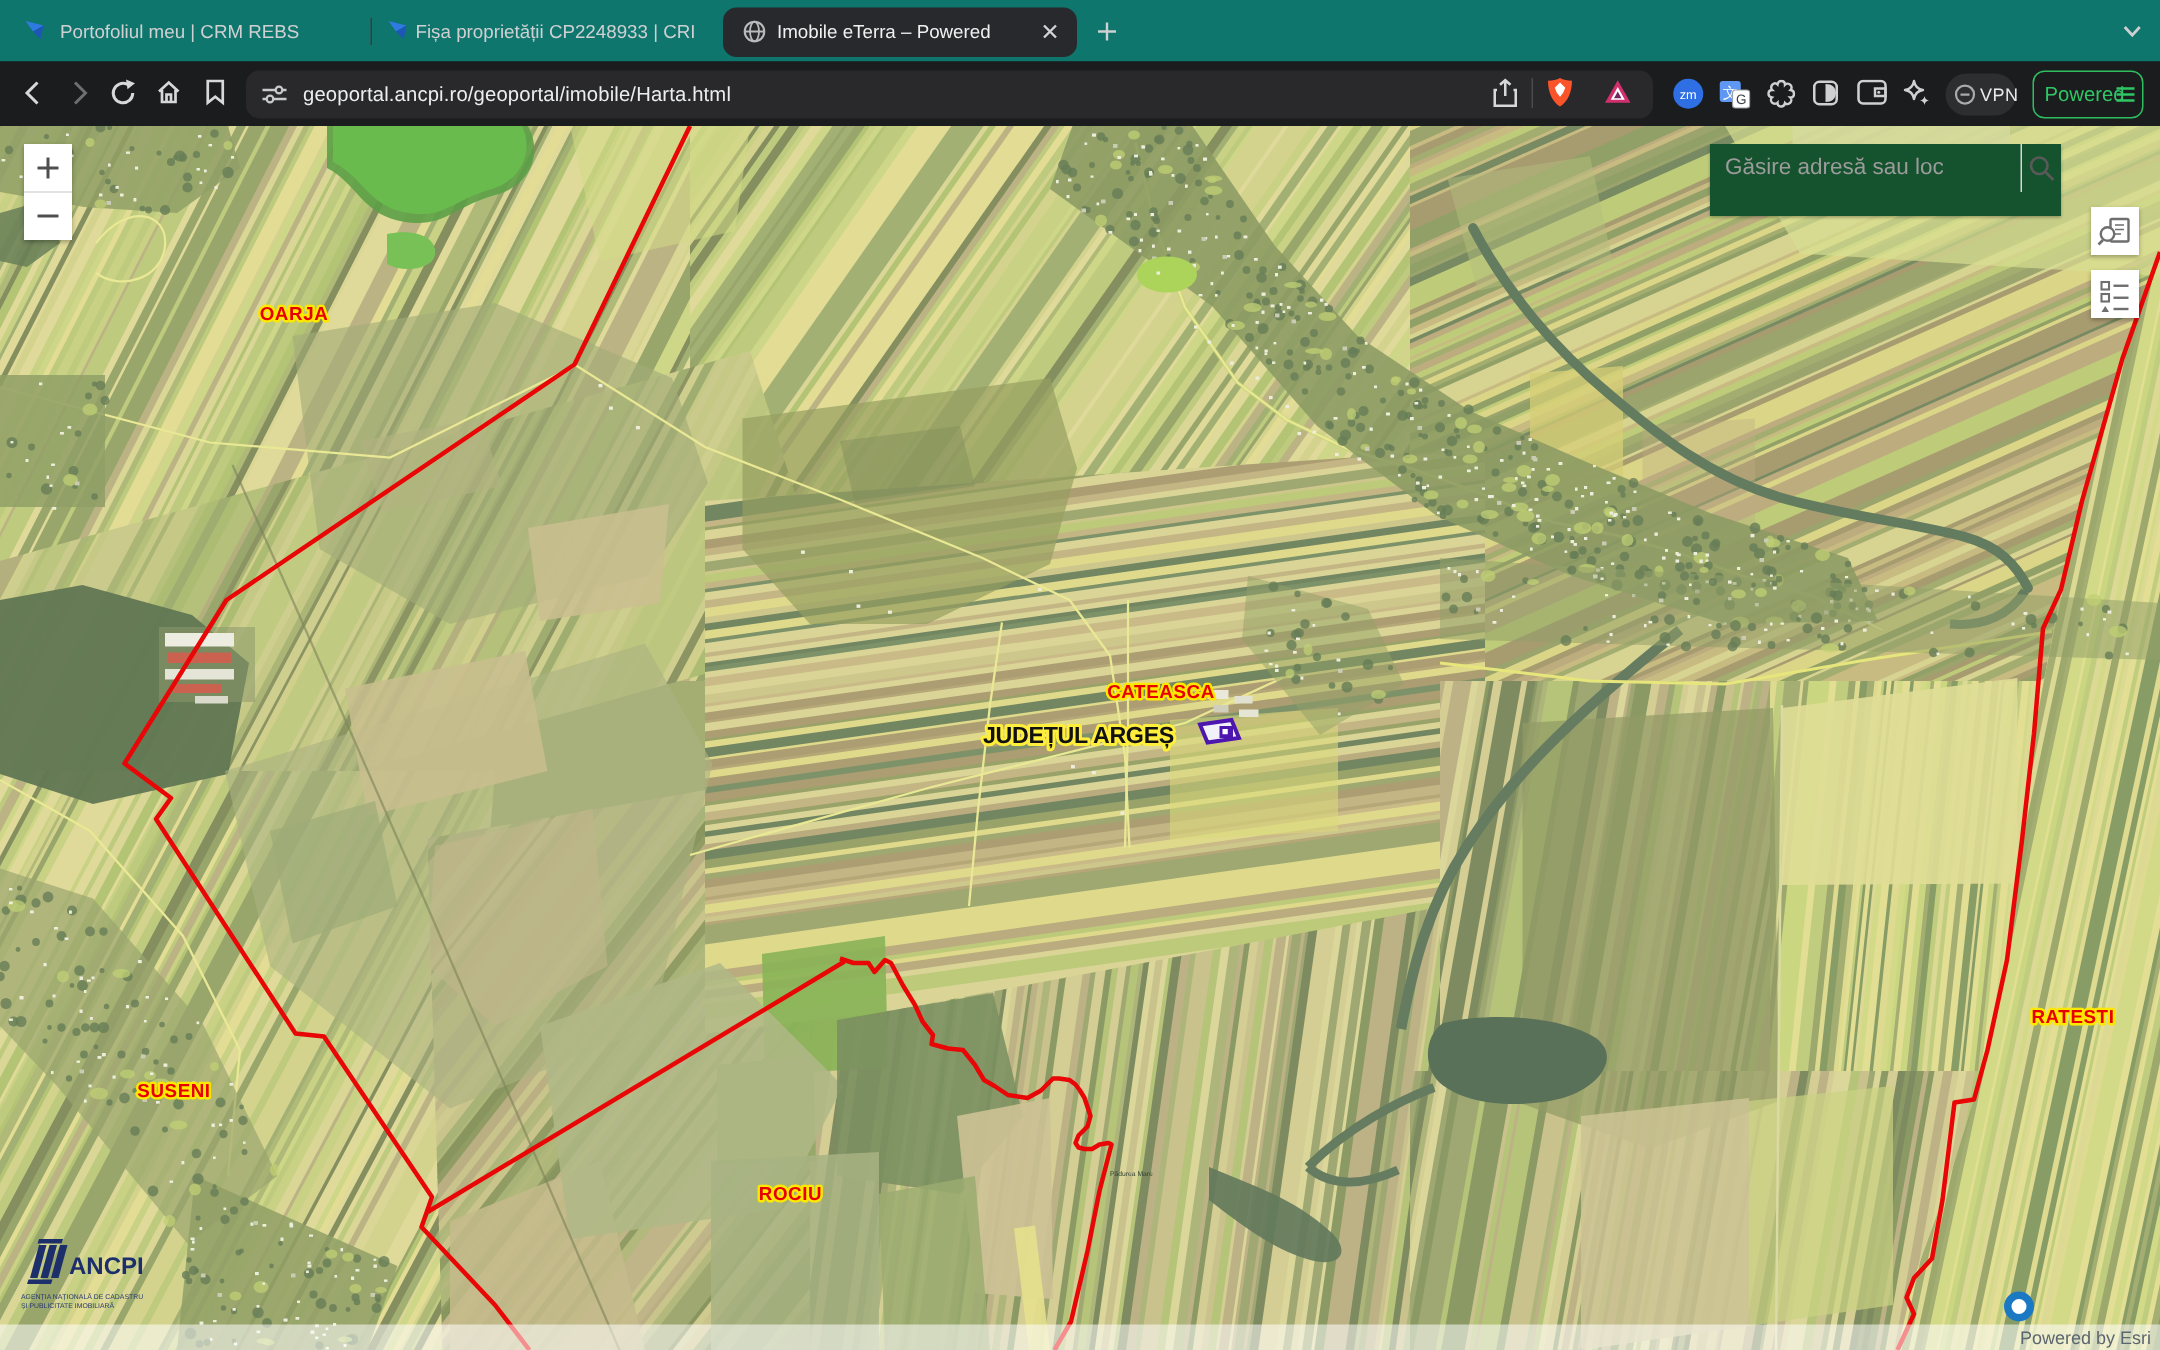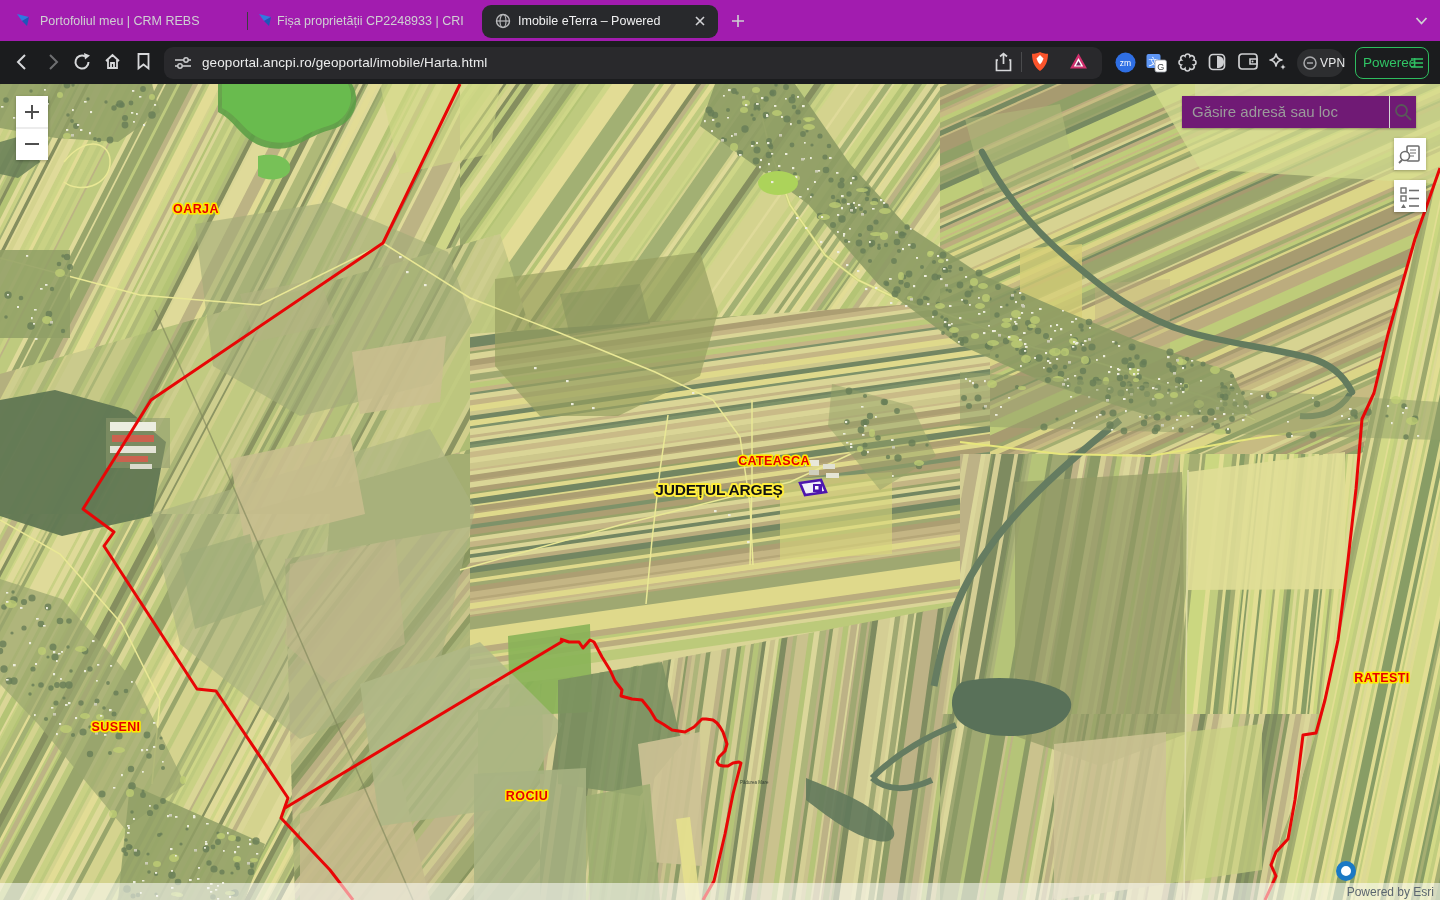--- a/index.html
+++ b/index.html
@@ -1,27 +1,27 @@
 <!DOCTYPE html>
 <html><head><meta charset="utf-8">
 <style>
 * { margin:0; padding:0; box-sizing:border-box; }
 body { width:1440px; height:900px; overflow:hidden; font-family:"Liberation Sans", sans-serif; background:#141517; }
-.tabbar { position:absolute; top:0; left:0; width:1440px; height:41px; background:#a21caf; }
+.tabbar { position:absolute; top:0; left:0; width:1440px; height:41px; background:#0f766e; }
 .toolbar { position:absolute; top:41px; left:0; width:1440px; height:43px; background:#1b1c1e;padding-left:44px; }
 .map { position:absolute; top:84px; left:0; width:1440px; height:816px; }
 .tabtxt { position:absolute; top:14px; font-size:12.5px; color:#cfd0d2; white-space:nowrap; }
 .activetab { position:absolute; left:482px; top:5px; width:236px; height:33px; background:#28292c; border-radius:9px; }
 .icon { position:absolute; }
 .urlpill { position:absolute; left:164px; top:6px; width:938px; height:32px; background:#29292c; border-radius:9px; }
 .urltxt { position:absolute; left:202px; top:14px; font-size:13.5px; color:#eceded; letter-spacing:0.1px; }
 .vpnpill { position:absolute; left:1297px; top:8px; width:47px; height:28px; background:#2d2e30; border-radius:14px; }
 .updbtn { position:absolute; left:1355px; top:6px; width:74px; height:32px; border:1.5px solid #2ebd5f; border-radius:8px; }
 .mapctl { position:absolute; background:#fff; box-shadow:0 1px 3px rgba(0,0,0,0.3); }
-.searchbox { position:absolute; left:1182px; top:12px; width:234px; height:32px; background:#701a75; box-shadow:0 1px 2px rgba(0,0,0,0.3); }
+.searchbox { position:absolute; left:1140px; top:12px; width:234px; height:48px; background:#14532d; box-shadow:0 1px 2px rgba(0,0,0,0.3); }
 .ph { position:absolute; left:10px; top:7px; font-size:15px; color:#9b9b9b; }
 .ancpi { position:absolute; left:12px; top:738px; color:#1c2f6b; }
 .bluedot { position:absolute; left:1336px; top:777px; width:20px; height:20px; border-radius:50%; background:#fff; border:5.5px solid #1b79c4; }
 </style></head>
 <body>
 <div class="tabbar">
   <svg class="icon" style="left:16px;top:13px" width="15" height="15" viewBox="0 0 15 15">
       <polygon points="1,1 13,4 6,8" fill="#2f7ae0"></polygon>
       <polygon points="6,8 13,4 11,13" fill="#1e56b8"></polygon>
     </svg>
@@ -2846,13 +2846,27 @@
 <div class="mapctl" style="left:1394px;top:96px;width:32px;height:32px">
   <svg width="32" height="32" viewBox="0 0 32 32">
         <rect x="7" y="8" width="5" height="5" fill="none" stroke="#6e6e6e" stroke-width="1.4"></rect>
         <line x1="15" y1="10.5" x2="25" y2="10.5" stroke="#6e6e6e" stroke-width="1.6"></line>
         <rect x="7" y="16" width="5" height="5" fill="none" stroke="#6e6e6e" stroke-width="1.4"></rect>
         <line x1="15" y1="18.5" x2="25" y2="18.5" stroke="#6e6e6e" stroke-width="1.6"></line>
         <polygon points="9.5,24 12,28 7,28" fill="#6e6e6e"></polygon>
         <line x1="15" y1="26" x2="25" y2="26" stroke="#6e6e6e" stroke-width="1.6"></line>
       </svg>
 </div>
+<div class="ancpi">
+  <svg width="110" height="60" viewBox="0 0 110 60">
+    <g fill="#1c2f6b">
+          <polygon points="8,30 14,8 19,8 13,30"></polygon>
+          <polygon points="15,30 21,8 26,8 20,30"></polygon>
+          <polygon points="22,30 28,8 33,8 27,30"></polygon>
+          <polygon points="14,4 30,4 29,7 13,7"></polygon>
+          <polygon points="7,31 23,31 22,34 6,34"></polygon>
+        </g>
+    <text x="34" y="27" font-family="Liberation Sans" font-weight="bold" font-size="16" fill="#1c2f6b">ANCPI</text>
+    <text x="2" y="44" font-family="Liberation Sans" font-size="4.6" fill="#27386e">AGENȚIA NAȚIONALĂ DE CADASTRU</text>
+    <text x="2" y="50" font-family="Liberation Sans" font-size="4.6" fill="#27386e">ȘI PUBLICITATE IMOBILIARĂ</text>
+  </svg>
+</div>
 <div class="bluedot"></div>
 </div>
 </body></html>

